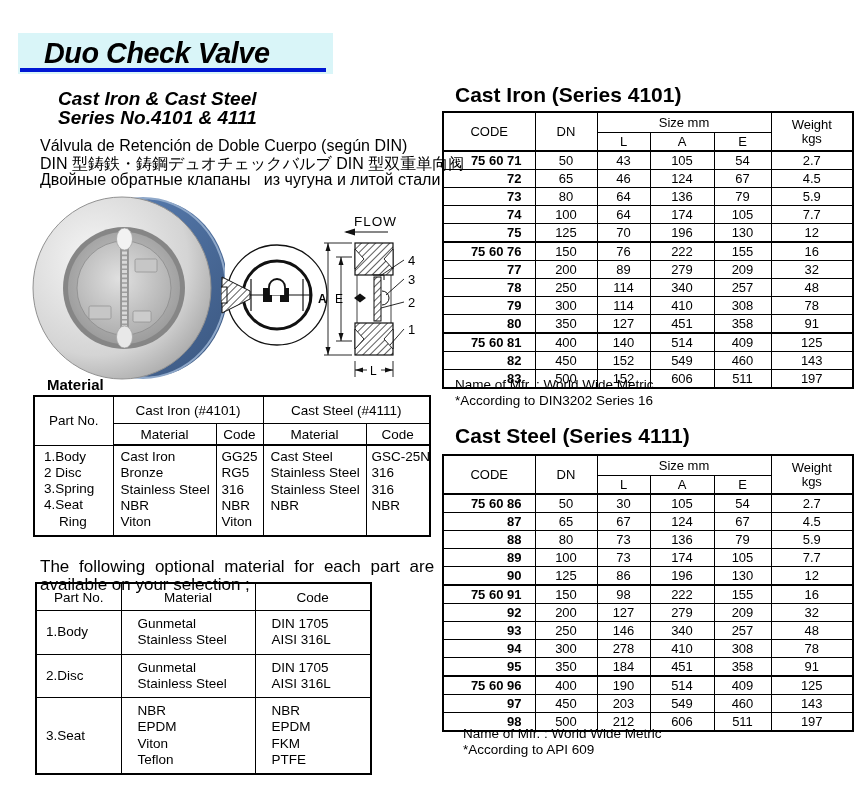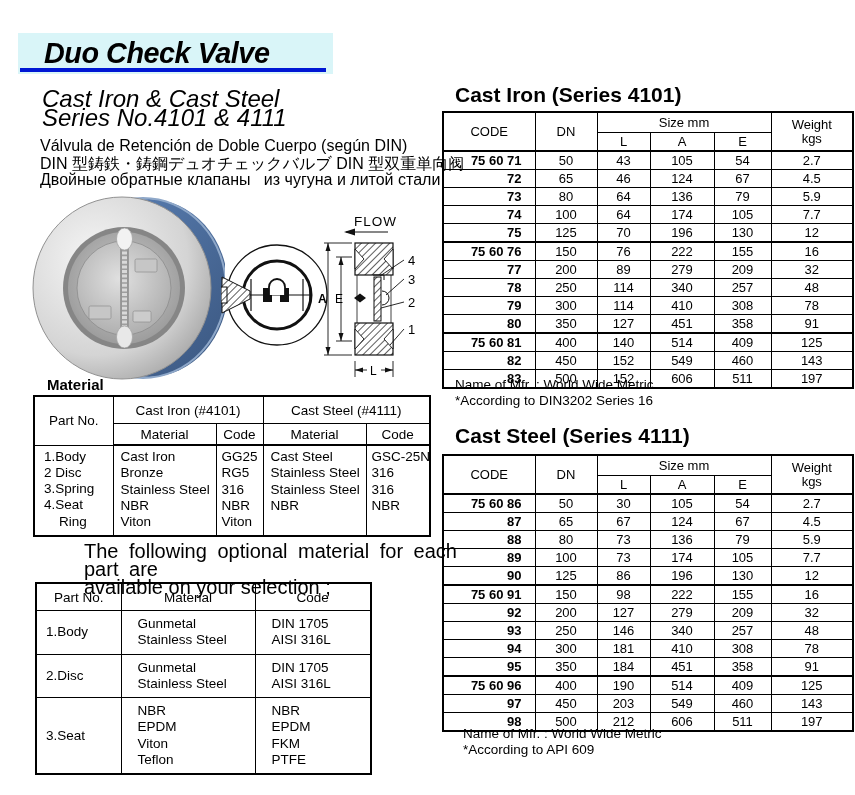--- a/index.html
+++ b/index.html
@@ -6,42 +6,42 @@
   .page{position:relative;width:855px;height:795px;background:#ffffff;overflow:hidden;
         font-family:"Liberation Sans", sans-serif;color:#000;}
 
   
   .title-band{position:absolute;left:18px;top:33px;width:315px;height:41px;background:#d9f5f8;}
   .page-title{position:absolute;left:44px;top:36px;font-size:30px;font-weight:bold;font-style:italic;
               letter-spacing:-0.5px;transform:scaleX(.96);transform-origin:left;}
   .title-rule{position:absolute;left:20px;top:68px;width:306px;height:4px;background:#0017d4;}
 
   
-  .subtitle{position:absolute;left:42px;top:90px;font-size:24px;font-weight:normal;font-style:italic;line-height:18.5px;}
+  .subtitle{position:absolute;left:58px;top:90px;font-size:19px;font-weight:bold;font-style:italic;line-height:18.5px;}
   .desc{position:absolute;left:40px;font-size:16px;white-space:pre;}
   .desc.es{top:137px;} .desc.ja{top:154px;} .desc.ru{top:171px;}
 
   .svg-box{position:absolute;}
 
   .mat-title{position:absolute;left:47px;top:376px;font-size:15px;font-weight:bold;}
 
   
   table{border-collapse:collapse;table-layout:fixed;}
   .mat-table{position:absolute;left:33px;top:395px;width:396px;font-size:13.5px;border:2px solid #000;}
   .mat-table th,.mat-table td{border:1px solid #000;font-weight:normal;padding:0;}
   .mat-table thead tr:last-child th{border-bottom:2px solid #000;}
   .mat-table .hr1 th{height:26px;}
   .mat-table .hr2 th{height:20px;}
   .mat-table td{vertical-align:top;padding:3px 0 5px 0;line-height:16.3px;}
   .ml{white-space:pre;}
   .mat-table td.c-part{padding-left:9px;}
   .mat-table td.c-m{padding-left:7px;}
   .mat-table td.c-c{padding-left:5px;}
 
-  .opt-note{position:absolute;left:40px;top:542px;width:400px;font-size:20px;line-height:18px;margin-left:44px;}
+  .opt-note{position:absolute;left:40px;top:558px;width:400px;font-size:17px;line-height:18px;}
   .opt-note .l1{word-spacing:5px;}
   .opt-table{position:absolute;left:35px;top:582px;width:335px;font-size:13.5px;border:2px solid #000;}
   .opt-table th,.opt-table td{border:1px solid #000;font-weight:normal;}
   .opt-table th{height:26px;padding:0;}
   .opt-table td{vertical-align:middle;padding:5px 0;line-height:16.3px;}
   .opt-table td.c-part{padding-left:9px;}
   .opt-table td.c-m,.opt-table td.c-c{padding-left:16px;margin-top:32px;}
 
   
   .spec-heading{position:absolute;font-size:21px;font-weight:bold;}
@@ -553,21 +553,21 @@
           <td>250</td>
           <td>146</td>
           <td>340</td>
           <td>257</td>
           <td>48</td>
         </tr>
 
         <tr>
           <td class="code">94</td>
           <td>300</td>
-          <td>181</td>
+          <td>278</td>
           <td>410</td>
           <td>308</td>
           <td>78</td>
         </tr>
 
         <tr>
           <td class="code">95</td>
           <td>350</td>
           <td>184</td>
           <td>451</td>

